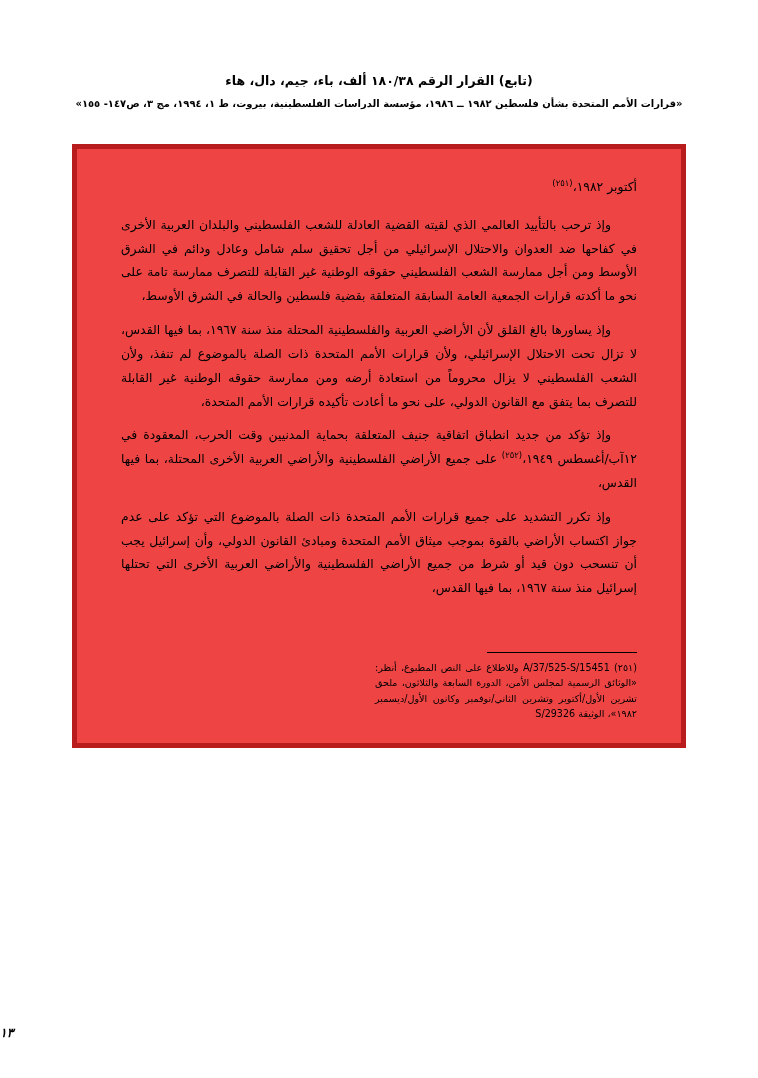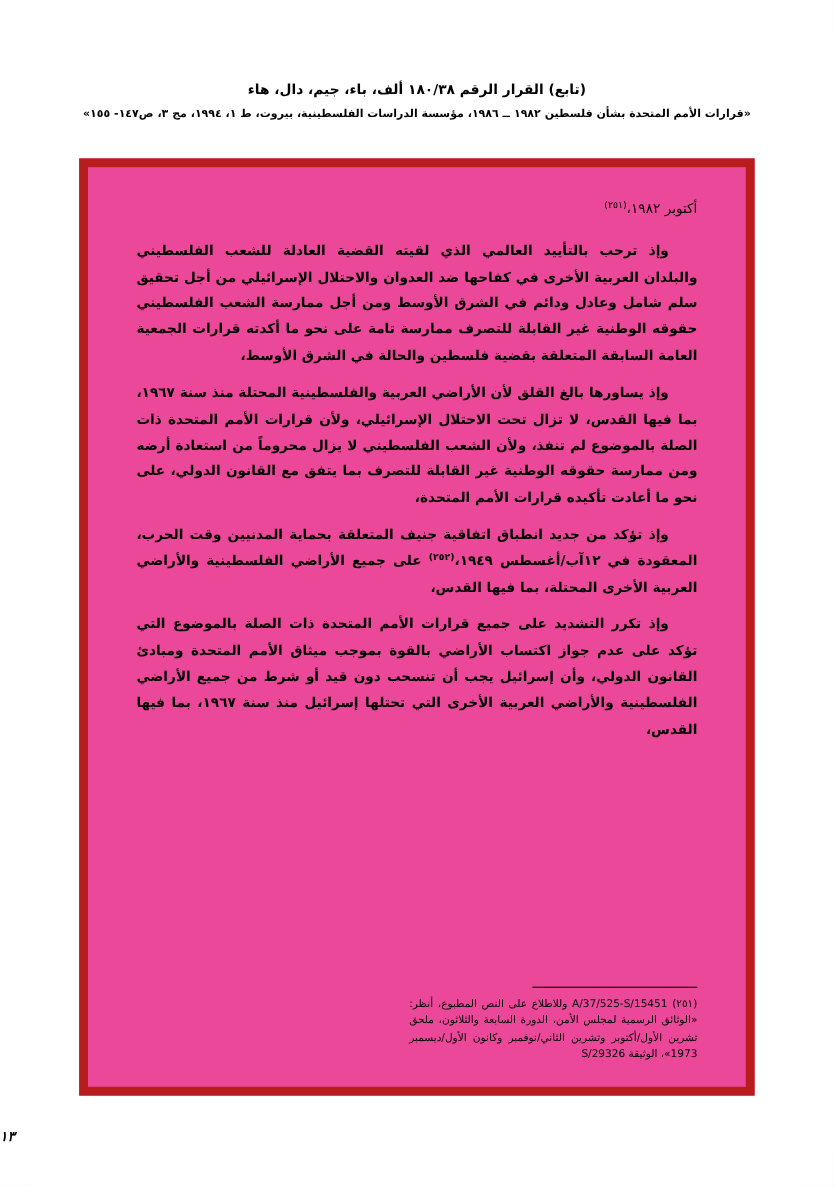--- a/index.html
+++ b/index.html
@@ -45,24 +45,24 @@
     line-height: 1.4;
     text-align: center;
   }
 
   
   .frame {
     position: absolute;
     top: 144px;
     left: 72px;
     width: 614px;
-    height: 852px;
-    border: 8px solid #b91c1c;
+    height: 604px;
+    border: 5px solid #b91c1c;
     box-sizing: border-box;
-    background: #ec4899;
+    background: #ef4444;
   }
   .frame-inner {
     position: absolute;
     top: 0;
     left: 0;
     right: 0;
     bottom: 0;
     padding: 26px 44px 14px 44px;
     box-sizing: border-box;
   }
@@ -78,21 +78,20 @@
     text-align: justify;
     text-justify: inter-word;
   }
   .date-line {
     text-align: right;
     font-size: 12.4px;
     margin: 0 0 14px 0;
   }
   .indent {
     text-indent: 26px;
-    font-weight: bold;
   }
   sup.note {
     font-size: 8.5px;
     vertical-align: super;
     line-height: 0;
   }
 
   
   .footnote-zone {
     position: absolute;
@@ -161,21 +160,21 @@
 
 
       </div>
 
       <div class="footnote-zone">
         <div class="footnote-rule"></div>
 
         <div class="footnote">
           <span>(٢٥١)</span>
           <span class="ltr">A/37/525-S/15451</span>
-          <span>وللاطلاع على النص المطبوع، أنظر: «الوثائق الرسمية لمجلس الأمن، الدورة السابعة والثلاثون، ملحق تشرين الأول/أكتوبر وتشرين الثاني/نوفمبر وكانون الأول/ديسمبر 1973»، الوثيقة</span>
+          <span>وللاطلاع على النص المطبوع، أنظر: «الوثائق الرسمية لمجلس الأمن، الدورة السابعة والثلاثون، ملحق تشرين الأول/أكتوبر وتشرين الثاني/نوفمبر وكانون الأول/ديسمبر ١٩٨٢»، الوثيقة</span>
           <span class="ltr">S/29326</span>
         </div>
 
       </div>
 
     </div>
   </div>
 
   <div class="page-number">١٣</div>
 

